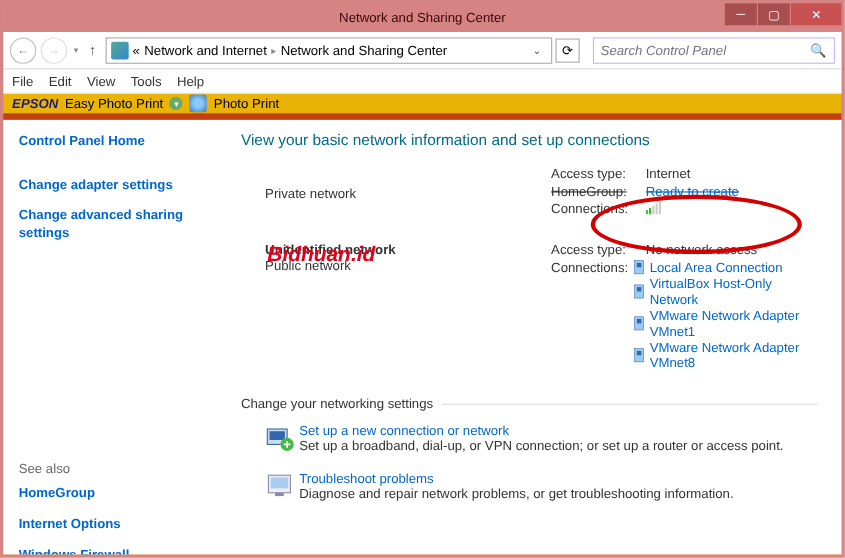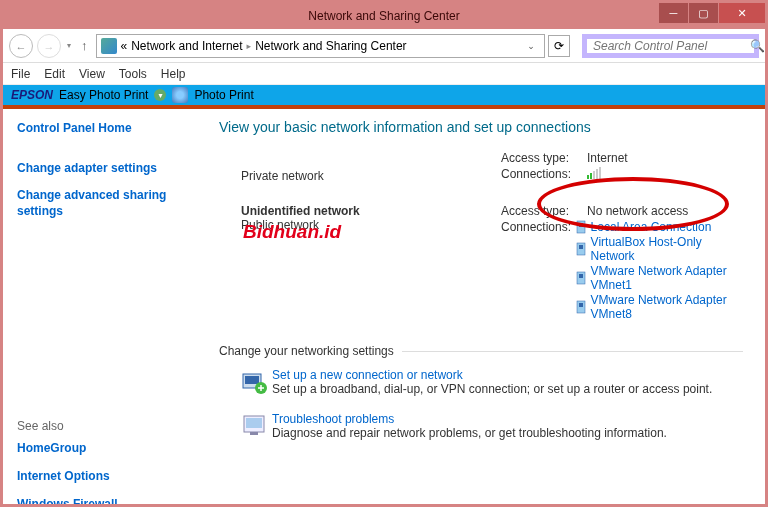--- a/index.html
+++ b/index.html
@@ -1,36 +1,36 @@
 <!DOCTYPE html>
 <html><head>
 <meta charset="utf-8">
 <style>
 * { box-sizing: border-box; margin: 0; padding: 0; font-family: "Segoe UI", Tahoma, sans-serif; }
 body { width: 768px; height: 507px; background: #d68383; padding: 3px; overflow: hidden; }
-.window { width: 762px; height: 501px; background: #0ea5e9; display: flex; flex-direction: column; }
+.window { width: 762px; height: 501px; background: #eab308; display: flex; flex-direction: column; }
 .titlebar { height: 26px; background: #d68383; display: flex; align-items: center; position: relative; }
 .titlebar-title { position: absolute; left: 50%; transform: translateX(-50%); color: #3a0808; font-size: 12px; }
 .win-controls { position: absolute; right: 0; top: 0; display: flex; height: 20px; }
 .win-btn { width: 29px; height: 20px; display: flex; align-items: center; justify-content: center; font-size: 11px; color: #fff; background: #a84e4e; margin-left: 1px; }
 .win-btn.close { background: #c75050; width: 46px; }
 .addrbar { height: 34px; background: #fff; border-bottom: 1px solid #ddd; display: flex; align-items: center; padding: 0 6px; gap: 4px; }
 .nav-round { width: 24px; height: 24px; border: 1px solid #bbb; border-radius: 50%; display: flex; align-items: center; justify-content: center; color: #888; font-size: 11px; }
 .nav-chev { font-size: 8px; color: #888; padding: 0 2px; }
 .up-arrow { color: #555; font-size: 13px; padding: 0 4px; }
 .addr-box { flex: 1; height: 24px; border: 1px solid #aaa; display: flex; align-items: center; padding: 0 4px; gap: 4px; font-size: 12px; }
 .addr-icon { width: 16px; height: 16px; background: linear-gradient(135deg,#5a9,#38c); border-radius: 2px; }
 .addr-sep { color: #888; font-size: 9px; }
 .addr-drop { width: 18px; text-align: center; color: #555; font-size: 9px; }
 .refresh { width: 22px; height: 22px; border: 1px solid #aaa; display: flex; align-items: center; justify-content: center; font-size: 12px; margin-left: -1px; }
-.search-box { width: 177px; height: 24px; border: 5px solid #c4b5fd; display: flex; align-items: center; padding: 0 6px; margin-left: 8px; }
+.search-box { width: 220px; height: 24px; border: 1px solid #c4b5fd; display: flex; align-items: center; padding: 0 6px; margin-left: 8px; }
 .search-box input { border: none; outline: none; flex: 1; font-size: 12px; color: #888; font-style: italic; }
 .search-icon { color: #555; font-size: 12px; }
 .menubar { height: 22px; background: #fff; display: flex; align-items: center; padding: 0 8px; gap: 14px; font-size: 12px; color: #333; border-bottom: 1px solid #eee; }
-.epsonbar { height: 24px; display: flex; align-items: center; padding: 0 8px; gap: 6px; font-size: 12px; border-bottom: 4px solid #c2410c; }
+.epsonbar { height: 24px; display: flex; align-items: center; padding: 0 8px; gap: 6px; font-size: 12px; border-bottom: 6px solid #c2410c; }
 .epson-brand { font-weight: bold; font-style: italic; color: #1a1a7a; }
 .epson-drop { background: #6a6; color: #fff; width: 12px; height: 12px; border-radius: 50%; font-size: 8px; display: flex; align-items: center; justify-content: center; }
 .epson-icon { width: 16px; height: 16px; background: radial-gradient(circle,#8cf 30%,#47b); border-radius: 3px; }
 .content { flex: 1; display: flex; background: #fff; overflow: hidden; }
 .sidebar { width: 210px; padding: 12px 14px; font-size: 12px; }
 .sidebar a { color: #0066cc; text-decoration: none; display: block; margin-bottom: 12px; line-height: 1.3; cursor: pointer; font-weight: bold; }
 .see-also { margin-top: 200px; color: #666; font-size: 12px; margin-bottom: 8px; }
 .main { flex: 1; padding: 10px 22px 10px 6px; font-size: 12px; color: #333; position: relative; }
 .main h1 { color: #006a8a; font-size: 14px; font-weight: normal; margin-bottom: 16px; }
 .network-block { display: flex; margin: 14px 0 20px 22px; }
@@ -128,20 +128,24 @@
         <div class="net-left">
           <div class="net-name"></div>
           <div class="net-type" style="margin-top:18px">Private network</div>
         </div>
         <div class="net-right">
           <div class="net-row">
             <span class="net-label">Access type:</span>
             <span class="net-val">Internet</span>
           </div>
           <div class="net-row">
+            <span class="net-label strike">HomeGroup:</span>
+            <span class="net-val net-link strike">Ready to create</span>
+          </div>
+          <div class="net-row">
             <span class="net-label">Connections:</span>
             <span class="net-val">
               <svg class="wifi-icon" width="14" height="12">
                   <rect x="0" y="8" width="2" height="4" fill="#3b3"></rect>
                   <rect x="3" y="6" width="2" height="6" fill="#3b3"></rect>
                   <rect x="6" y="4" width="2" height="8" fill="#ccc"></rect>
                   <rect x="9" y="2" width="2" height="10" fill="#ccc"></rect>
                   <rect x="12" y="0" width="2" height="12" fill="#ccc"></rect>
                 </svg>
             </span>

